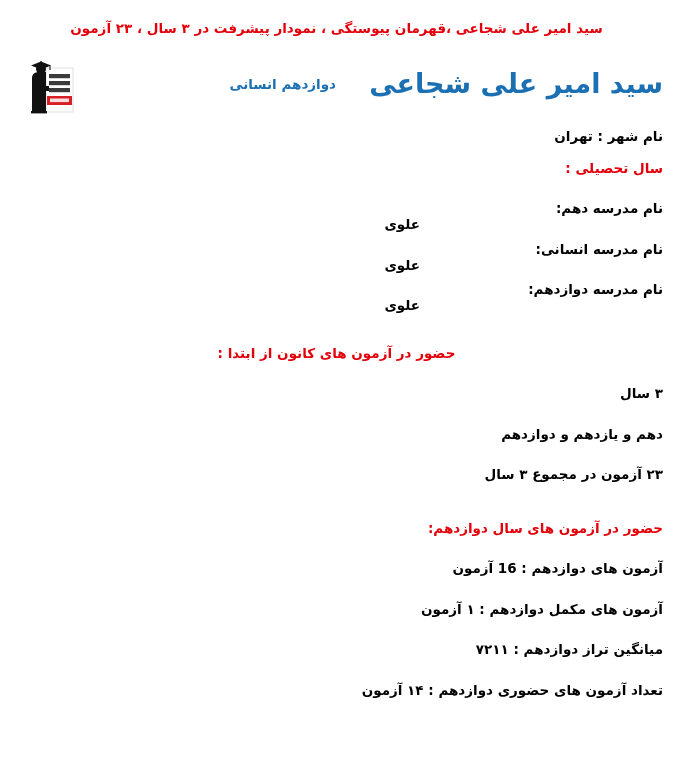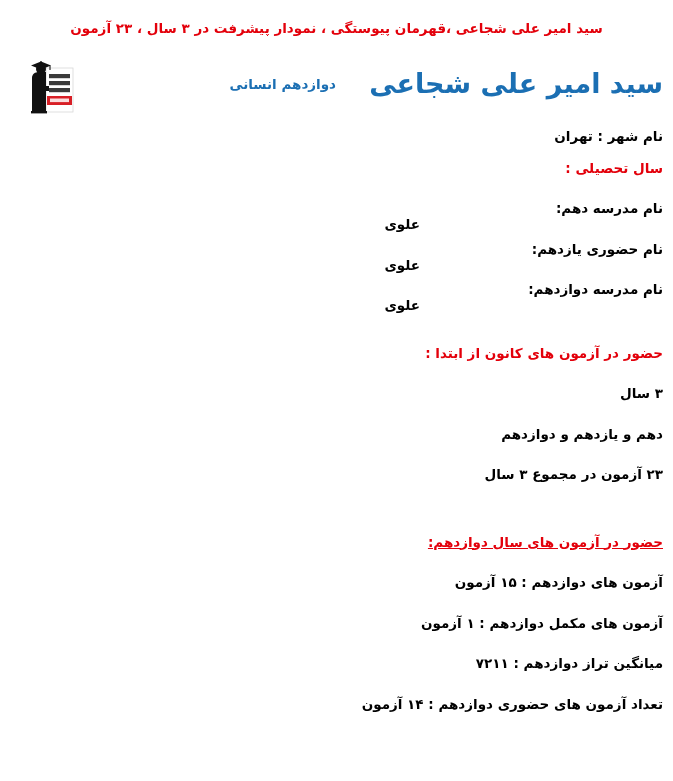--- a/index.html
+++ b/index.html
@@ -150,40 +150,40 @@
   <div class="line" style="margin-top:0;">نام شهر : تهران</div>
 
   <div class="line red row-gap-sm">سال تحصیلی :</div>
 
   <div class="line kv row-gap">
     <span class="kv-label">نام مدرسه دهم:</span>
     <span class="kv-value">علوی</span>
   </div>
 
   <div class="line kv row-gap">
-    <span class="kv-label">نام حضوری یازدهم:</span>
+    <span class="kv-label">نام مدرسه انسانی:</span>
     <span class="kv-value">علوی</span>
   </div>
 
   <div class="line kv row-gap">
     <span class="kv-label">نام مدرسه دوازدهم:</span>
     <span class="kv-value">علوی</span>
   </div>
 
-  <div class="line red" style="margin-top:50px;">حضور در آزمون های کانون از ابتدا :</div>
+  <div class="line red" style="margin-top:50px;text-align:center;">حضور در آزمون های کانون از ابتدا :</div>
 
   <div class="line row-gap">۳ سال</div>
 
   <div class="line row-gap">دهم و یازدهم و دوازدهم</div>
 
   <div class="line row-gap">۲۳ آزمون در مجموع ۳ سال</div>
 
-  <div class="line red" style="margin-top:54px;text-decoration:underline;">حضور در آزمون های سال دوازدهم:</div>
+  <div class="line red" style="margin-top:40px;">حضور در آزمون های سال دوازدهم:</div>
 
-  <div class="line row-gap">آزمون های دوازدهم : ۱۵ آزمون</div>
+  <div class="line row-gap">آزمون های دوازدهم : 16 آزمون</div>
 
 
   <div class="line row-gap">آزمون های مکمل دوازدهم : ۱ آزمون</div>
 
   <div class="line row-gap">میانگین تراز دوازدهم : ۷۲۱۱</div>
 
   <div class="line row-gap">تعداد آزمون های حضوری دوازدهم : ۱۴ آزمون</div>
 
 </div>
 

